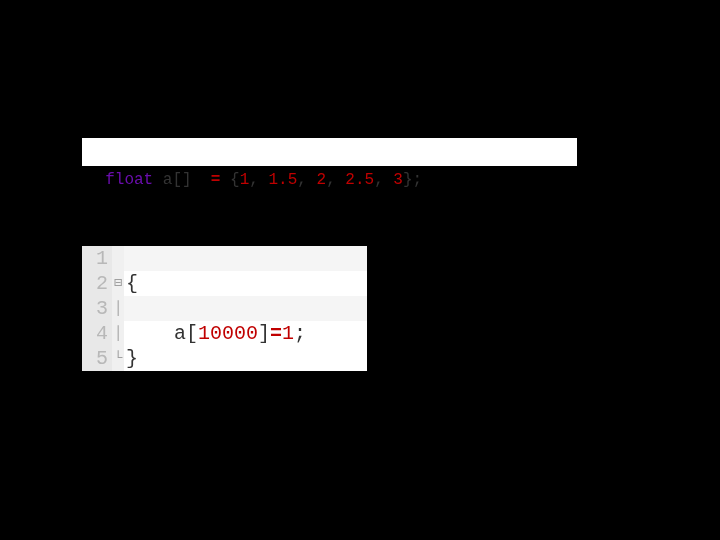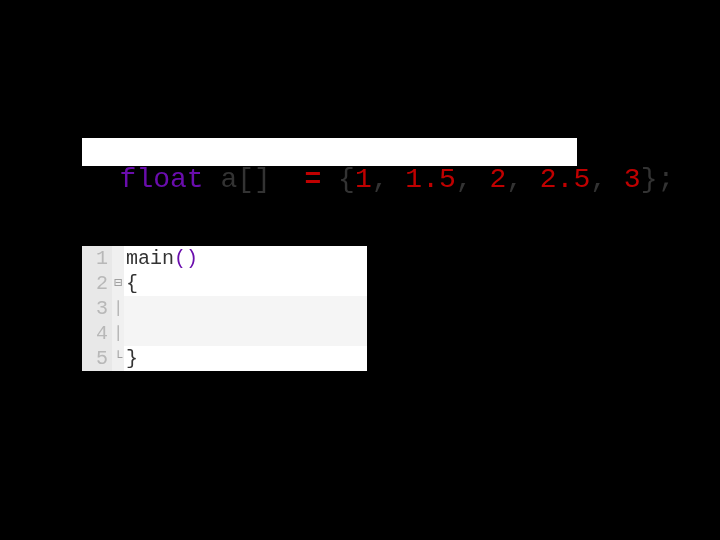--- a/index.html
+++ b/index.html
@@ -11,21 +11,21 @@
     font-family: "Courier New", Courier, monospace;
     overflow: hidden;
   }
   .snippet-1 {
     position: absolute;
     left: 82px;
     top: 138px;
     width: 495px;
     height: 28px;
     background: #ffffff;
-    font-size: 28px;
+    font-size: 16px;
     line-height: 28px;
     white-space: pre;
     padding-left: 4px;
     box-sizing: border-box;
   }
   .snippet-2 {
     position: absolute;
     left: 82px;
     top: 246px;
     width: 285px;
@@ -77,37 +77,37 @@
 
 <div class="snippet-1">
   <span class="kw-type">float</span><span> </span><span class="ident">a</span><span class="bracket">[</span><span class="bracket">]</span><span>  </span><span class="assign">=</span><span> </span><span class="brace">{</span><span class="num">1</span><span class="punct">, </span><span class="num">1.5</span><span class="punct">, </span><span class="num">2</span><span class="punct">, </span><span class="num">2.5</span><span class="punct">, </span><span class="num">3</span><span class="brace">}</span><span class="punct">;</span>
 </div>
 
 <div class="snippet-2">
 
   <div class="code-row">
     <div class="gutter">1</div>
     <div class="fold"> </div>
-    <div class="code"><span class="func">main</span><span class="paren">(</span><span class="paren">)</span></div>
   </div>
 
   <div class="code-row">
     <div class="gutter">2</div>
     <div class="fold">⊟</div>
     <div class="code"><span class="brace">{</span></div>
   </div>
 
   <div class="code-row">
     <div class="gutter">3</div>
     <div class="fold">│</div>
   </div>
 
   <div class="code-row">
     <div class="gutter">4</div>
     <div class="fold">│</div>
+    <div class="code"><span>    </span><span class="ident">a</span><span class="bracket">[</span><span class="num">10000</span><span class="bracket">]</span><span class="assign">=</span><span class="num">1</span><span class="punct">;</span></div>
   </div>
 
   <div class="code-row">
     <div class="gutter">5</div>
     <div class="fold">└</div>
     <div class="code"><span class="brace">}</span></div>
   </div>
 
 </div>
 

